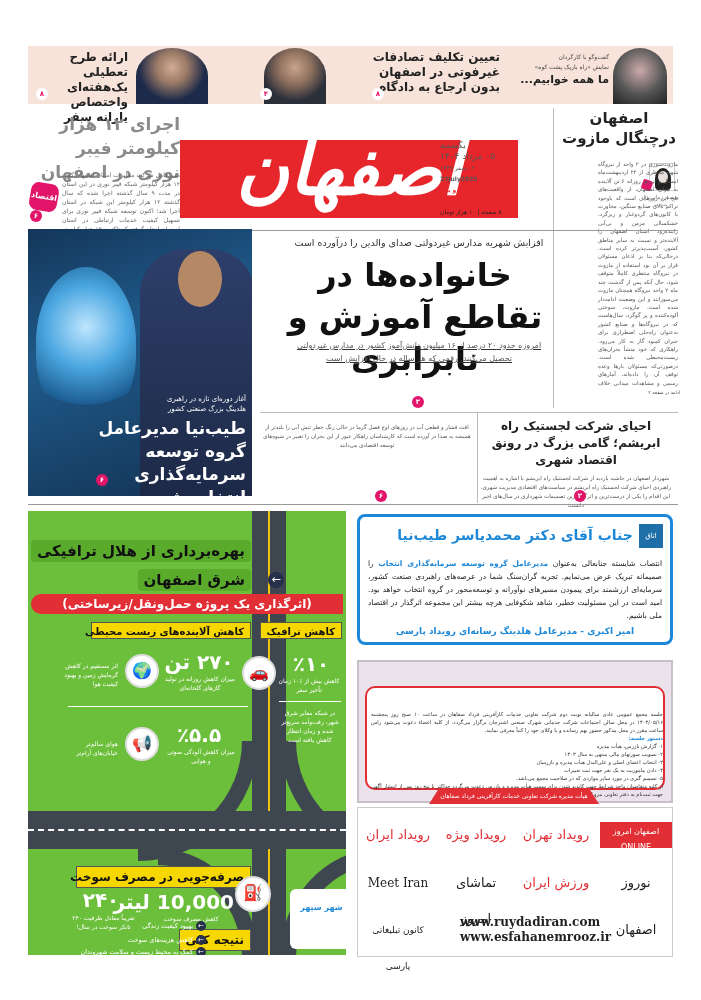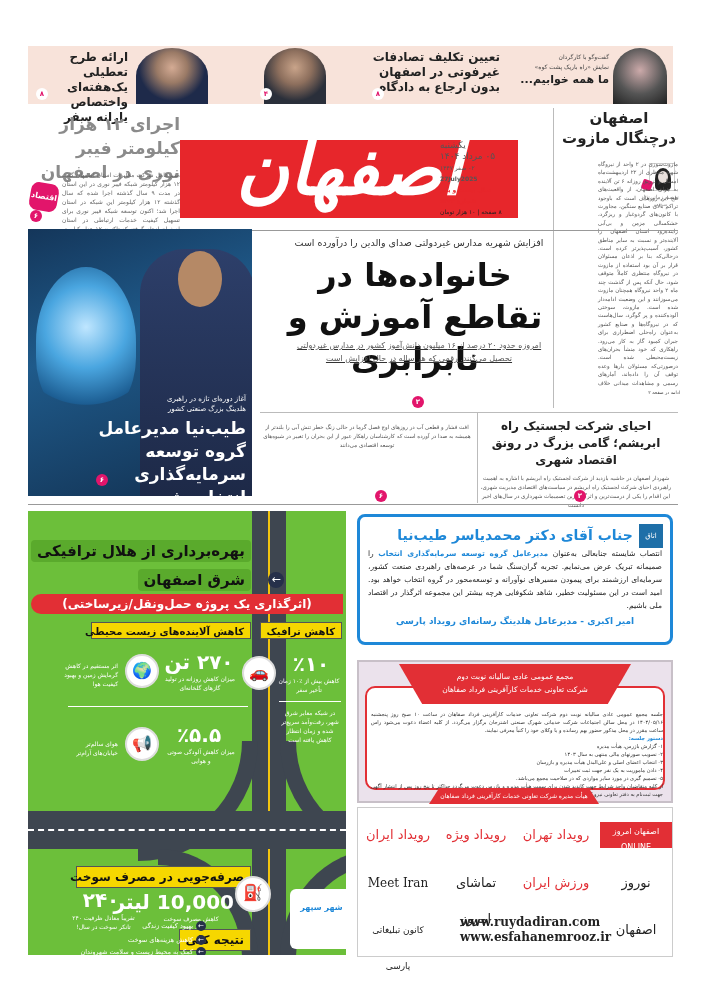--- a/index.html
+++ b/index.html
@@ -59,21 +59,21 @@
 .ired{position:absolute;left:3px;top:83px;width:312px;height:20px;background:#e22f35;color:#fff;font-weight:bold;font-size:12px;line-height:20px;text-align:center;border-radius:10px 0 0 10px}
 .ylabel{position:absolute;background:#f6d700;color:#111;font-weight:bold;font-size:10px;line-height:17px;height:17px;padding:0 6px;border:1px solid #555;white-space:nowrap}
 .bignum{position:absolute;color:#fff;font-weight:bold;font-size:20px;line-height:22px;text-align:center;white-space:nowrap}
 .itxt{position:absolute;color:#fff;font-size:6px;line-height:9px;text-align:center;white-space:nowrap}
 .icircle{position:absolute;width:34px;height:34px;border-radius:50%;background:#fff;border:2px solid #ddd;color:#444;font-size:16px;text-align:center;line-height:30px}
 .bullet{position:absolute;color:#fff;font-size:6.5px;line-height:10px;white-space:nowrap}
 .bullet .arr{display:inline-block;width:10px;height:10px;border-radius:50%;background:#26304a;color:#fff;font-size:7px;line-height:10px;text-align:center;margin-left:3px}
 
 .adbox{position:absolute;left:357px;top:514px;width:316px;height:131px;border:3px solid #1e88d8;border-radius:8px;background:#fff;padding:8px}
 .ad-title{color:#1e88d8;font-weight:bold;font-size:14px;text-align:center;line-height:20px}
-.ad-body{font-size:7.5px;line-height:13px;color:#222;text-align:justify;margin-top:2px}
+.ad-body{font-size:7.5px;line-height:13px;color:#222;text-align:justify;margin-top:12px}
 .ad-body .hl{color:#1e88d8;font-weight:bold}
 .ad-sign{color:#1e88d8;font-weight:bold;font-size:9px;text-align:center;margin-top:4px}
 .ad-logo{position:absolute;left:639px;top:524px;width:24px;height:24px;background:#1e6fa8;color:#fff;font-size:7px;text-align:center;line-height:24px}
 
 .notice{position:absolute;left:357px;top:660px;width:316px;height:143px;background:#ebe2ec;border:2px solid #c8c0c8}
 .notice-inner{position:absolute;left:6px;top:24px;width:300px;height:104px;border:2px solid #e22f35;border-radius:10px;background:#fff}
 .notice-hdr{position:absolute;left:40px;top:2px;width:232px;height:40px;background:#e22f35;color:#fff;font-size:7.5px;line-height:13px;text-align:center;padding-top:6px;clip-path:polygon(0 0,100% 0,90% 100%,10% 100%)}
 .notice-body{position:absolute;left:12px;top:48px;width:292px;font-size:5.2px;line-height:8px;color:#333;text-align:justify}
 .notice-body .hl{color:#1e88d8;font-weight:bold}
 .notice-foot{position:absolute;left:70px;top:126px;width:170px;height:16px;background:#e22f35;color:#fff;font-size:6px;line-height:16px;text-align:center;clip-path:polygon(6% 0,94% 0,100% 100%,0 100%)}
@@ -223,24 +223,20 @@
     <span>انتصاب شایسته جنابعالی به‌عنوان</span>
     <span class="hl">مدیرعامل گروه توسعه سرمایه‌گذاری انتخاب</span>
     <span>را صمیمانه تبریک عرض می‌نمایم. تجربه گران‌سنگ شما در عرصه‌های راهبردی صنعت کشور، سرمایه‌ای ارزشمند برای پیمودن مسیرهای نوآورانه و توسعه‌محور در گروه انتخاب خواهد بود. امید است در این مسئولیت خطیر، شاهد شکوفایی هرچه بیشتر این مجموعه اثرگذار در اقتصاد ملی باشیم.</span>
   </div>
   <div class="ad-sign">امیر اکبری - مدیرعامل هلدینگ رسانه‌ای رویداد پارسی</div>
 </div>
 <div class="ad-logo">اتاق</div>
 
 <div class="notice">
   <div class="notice-inner"></div>
-  <div class="notice-hdr">
-    <div>مجمع عمومی عادی سالیانه نوبت دوم</div>
-    <div>شرکت تعاونی خدمات کارآفرینی فرداد صفاهان</div>
-  </div>
   <div class="notice-body">
     <div>جلسه مجمع عمومی عادی سالیانه نوبت دوم شرکت تعاونی خدمات کارآفرینی فرداد صفاهان در ساعت ۱۰ صبح روز پنجشنبه ۱۴۰۴/۰۵/۱۶ در محل سالن اجتماعات شرکت خدماتی شهرک صنعتی اشترجان برگزار می‌گردد. از کلیه اعضاء دعوت می‌شود راس ساعت مقرر در محل مذکور حضور بهم رسانده و یا وکلای خود را کتباً معرفی نمایند.</div>
     <div class="hl">دستور جلسه:</div>
     <div>۱- گزارش بازرس، هیأت مدیره</div>
     <div>۲- تصویب صورتهای مالی منتهی به سال ۱۴۰۳</div>
     <div>۳- انتخاب اعضای اصلی و علی‌البدل هیأت مدیره و بازرسان</div>
     <div>۴- دادن ماموریت به یک نفر جهت ثبت تغییرات</div>
     <div>۵- تصمیم گیری در مورد سایر مواردی که در صلاحیت مجمع می‌باشد.</div>
     <div>از کلیه متقاضیان واجد شرایط جهت کاندید شدن برای سمت هیأت مدیره و بازرس دعوت می‌گردد حداکثر تا پنج روز پس از انتشار آگهی جهت ثبت‌نام به دفتر تعاونی نیرو کار مراجعه نمایند.</div>
   </div>

